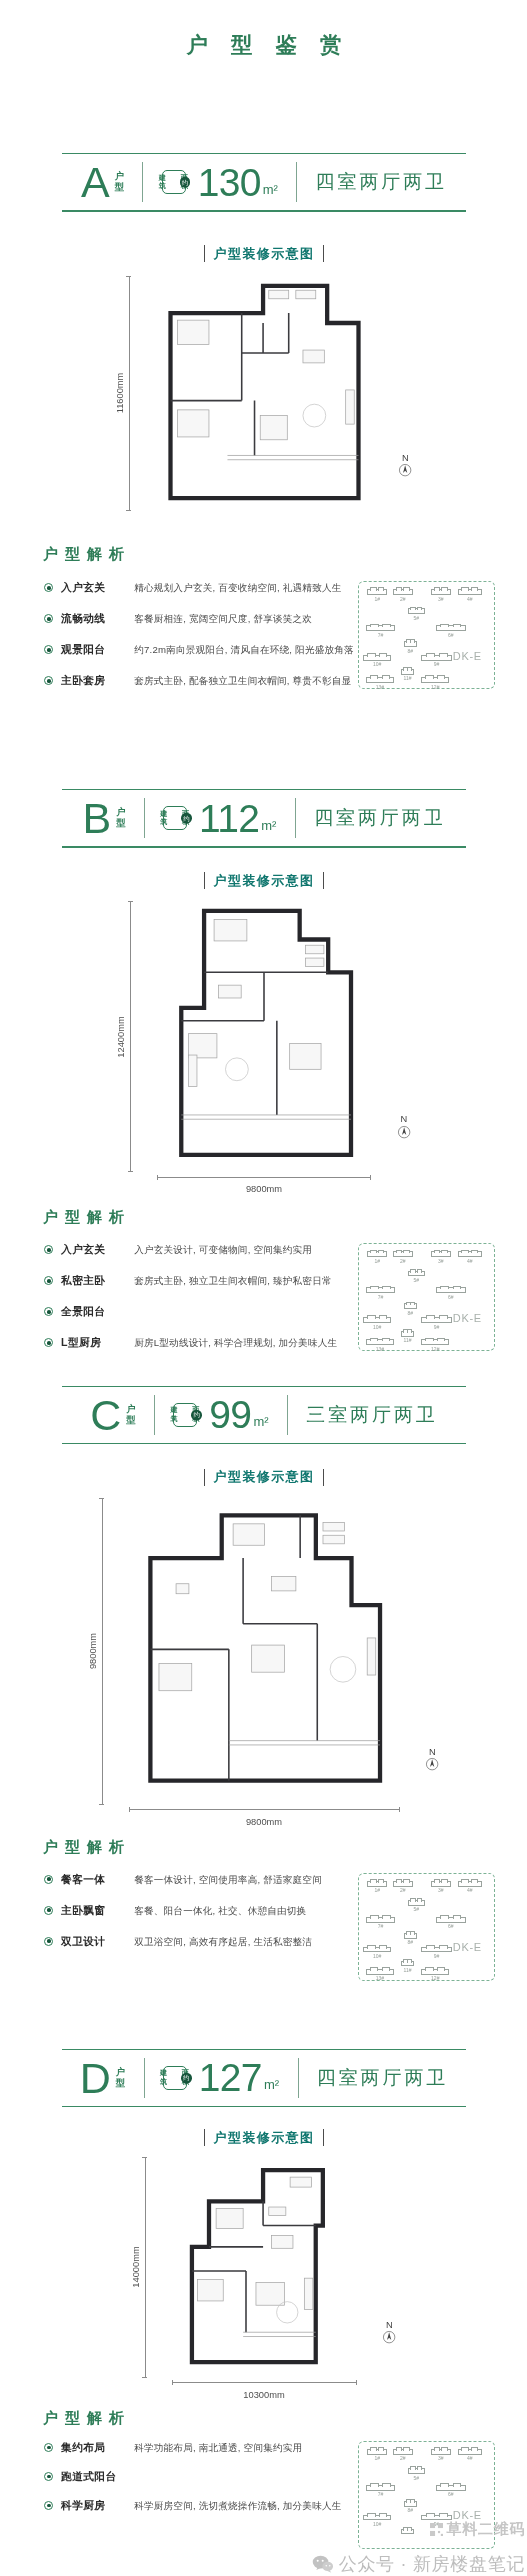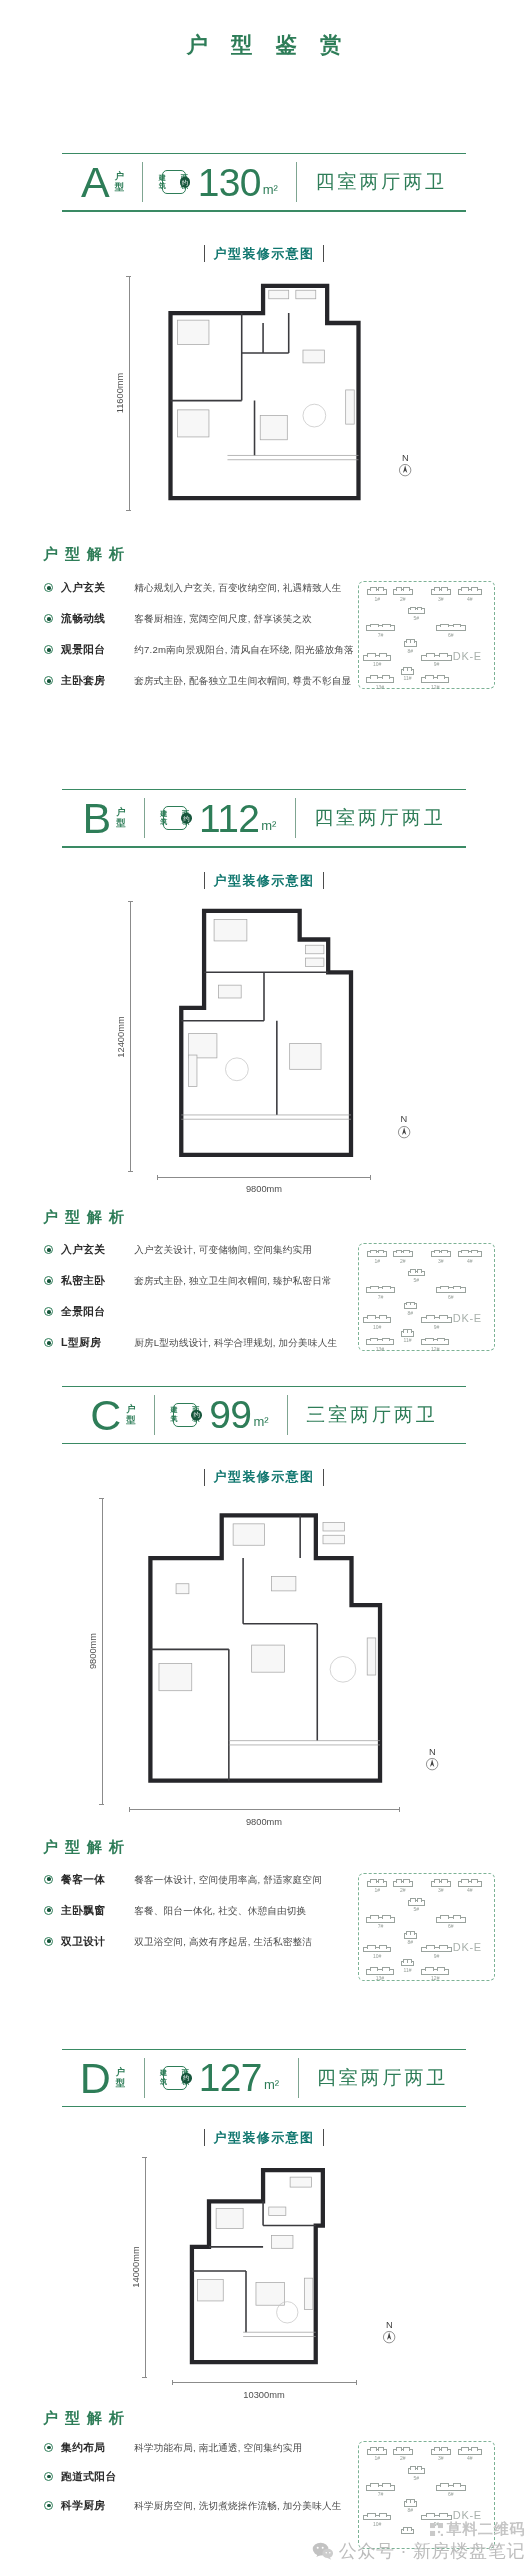--- a/index.html
+++ b/index.html
@@ -99,21 +99,21 @@
   .bldg .g{height:5.7px;border:0.7px solid #9aa39e;background:#fff;position:relative;}
   .bldg .g::before,.bldg .g::after{content:"";position:absolute;top:-2.9px;height:2.9px;width:24%;
     background:#fff;border:0.7px solid #9aa39e;border-bottom:none;}
   .bldg .g::before{left:12%;} .bldg .g::after{right:12%;}
   .bldg .bl{font-size:5px;color:#98a09b;text-align:center;margin-top:0.7px;}
   .dk-label{position:absolute;right:9%;top:64%;font-size:11px;color:#a9b1ac;letter-spacing:0.7px;}
   
   .wm{position:absolute;right:2.9px;text-align:right;pointer-events:none;}
   .wm1{bottom:37px;color:#c6c6c6;font-size:15px;font-weight:bold;letter-spacing:0.7px;
     display:flex;align-items:center;gap:4px;}
-  .wm2{bottom:13px;color:#bdbdbd;font-size:18px;letter-spacing:0.7px;
+  .wm2{bottom:0;color:#bdbdbd;font-size:18px;letter-spacing:0.7px;
     display:flex;align-items:center;gap:5.7px;}
   
   .s-a .rule:first-child{margin-top:94px;}
   .s-a .plan-caption{margin-top:33px;}
   .s-a .plan-wrap{margin-top:13px;}
   .s-a .analysis-title{margin-top:34px;}
   .s-a .analysis-row{margin-top:14.3px;}
   .s-b .rule:first-child{margin-top:84px;}
   .s-b .plan-caption{margin-top:24px;}
   .s-b .plan-wrap{margin-top:11.4px;}

